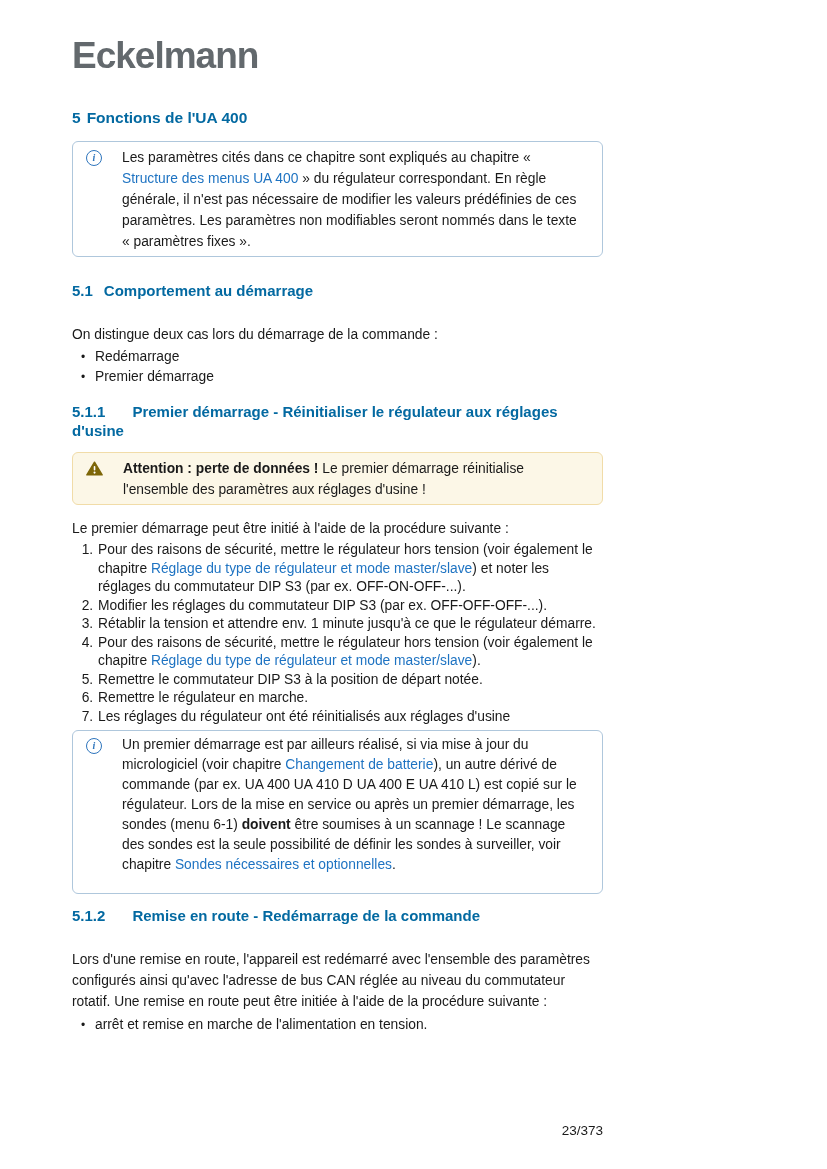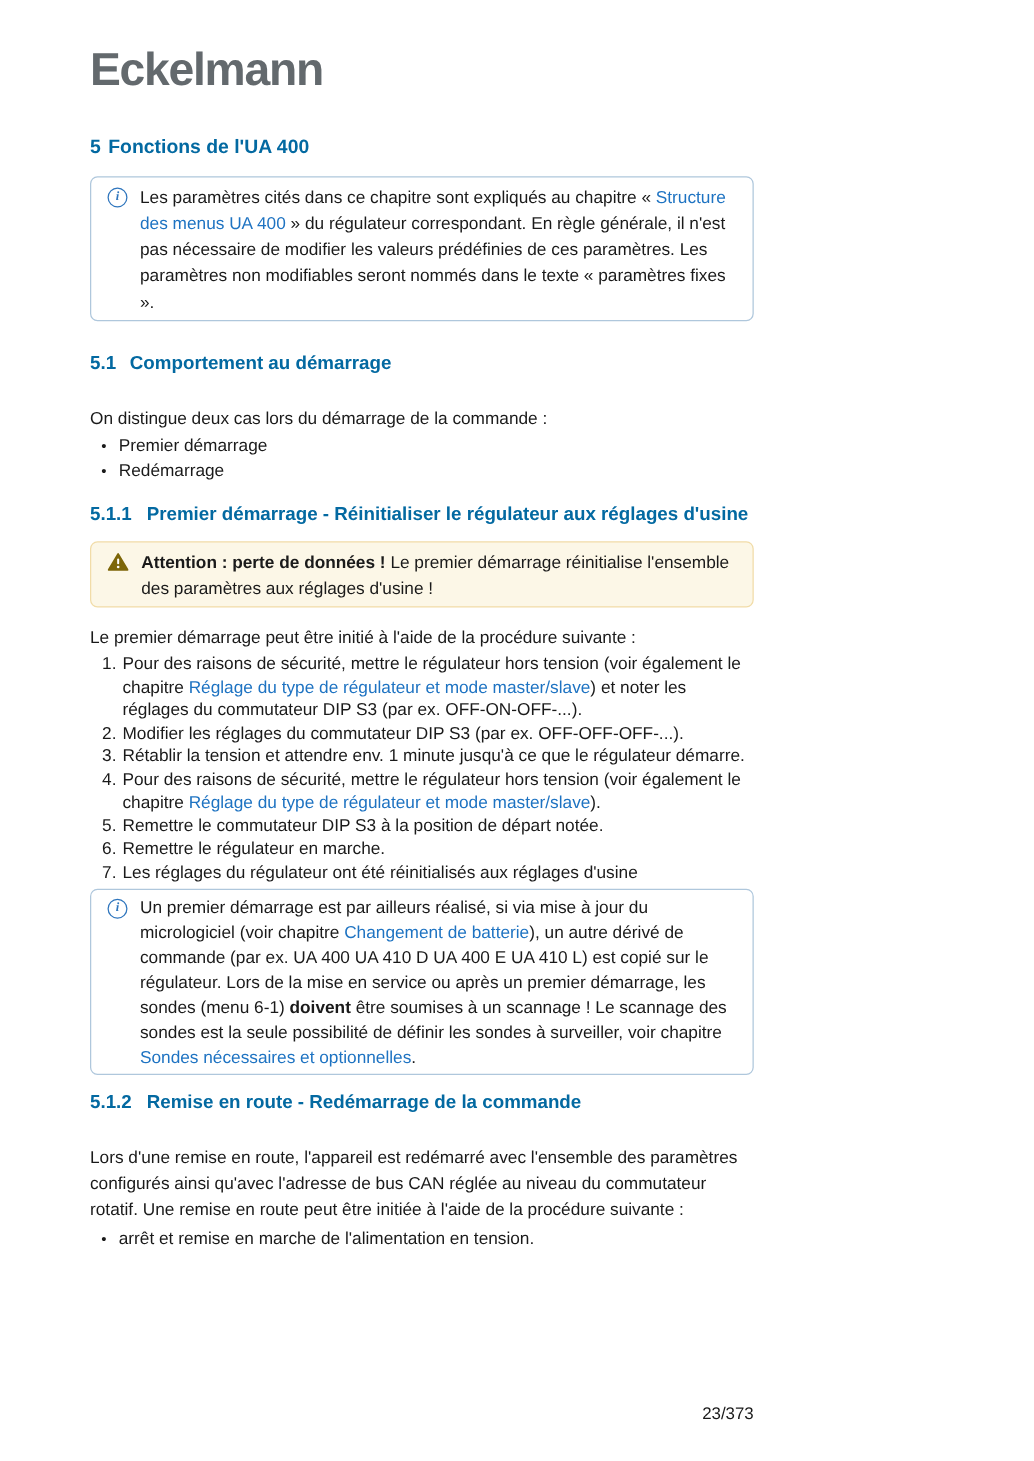--- a/index.html
+++ b/index.html
@@ -23,35 +23,35 @@
     letter-spacing:-1px;
     color:var(--logo, #63696d);
   }
   h1, h2, h3 { color:#0369a1; font-weight:700; }
   h1 { margin:38px 0 0; font-size:15.5px; line-height:19px; }
   h2 { margin:24px 0 0; font-size:15px;   line-height:19px; }
   h3 { margin:15px 0 0; font-size:15px;   line-height:19px; }
   h3.h512 { margin-top:12px; }
   h1 .num { margin-right:6px; }
   h2 .num { margin-right:11px; }
-  h3 .num { margin-right:12px; }
+  h3 .num { margin-right:27px; }
   p { margin:24px 0 0; }
   p.proc { margin-top:13px; }
 
   .note {
     display:flex;
-    gap:10px;
+    gap:20px;
     border-radius:6px;
     box-sizing:border-box;
     padding:5px 14px 4px 13px;
   }
   .note p { margin:0; }
   .note.info    { border:1px solid var(--info-border, #afc7dc); background:#fff; margin-top:14px; }
   .note.warning { border:1px solid var(--warning-border, #f1dca8); background:var(--warning-bg, #fcf7e7); margin-top:12px; }
-  .note.info.second { margin-top:4px; padding-top:4px; padding-bottom:3px; }
+  .note.info.second { margin-top:4px; padding-top:4px; padding-bottom:18px; }
   .note.info.second p { line-height:20px; }
   .icon-col { flex:0 0 auto; padding-top:3px; }
   .info-icon {
     box-sizing:border-box;
     width:16px; height:16px;
     border:1.6px solid var(--info-icon, #2e75bd);
     border-radius:50%;
     color:var(--info-icon, #2e75bd);
     display:flex; align-items:center; justify-content:center;
     font:700 italic 10px/1 "Liberation Serif", serif;
@@ -106,22 +106,22 @@
     <p><span>Les paramètres cités dans ce chapitre sont expliqués au chapitre « </span><a class="doclink" href="#">Structure des menus UA 400</a><span> » du régulateur correspondant. En règle générale, il n'est pas nécessaire de modifier les valeurs prédéfinies de ces paramètres. Les paramètres non modifiables seront nommés dans le texte « paramètres fixes ».</span></p>
   </div>
 
   <h2>
     <span class="num">5.1</span><span>Comportement au démarrage</span>
   </h2>
 
   <p>On distingue deux cas lors du démarrage de la commande :</p>
 
   <ul class="bullets">
+    <li>Redémarrage</li>
     <li>Premier démarrage</li>
-    <li>Redémarrage</li>
   </ul>
 
   <h3>
     <span class="num">5.1.1</span><span>Premier démarrage - Réinitialiser le régulateur aux réglages d'usine</span>
   </h3>
 
   <div class="note warning">
     <span class="icon-col warn-icon">
       <svg width="17" height="15" viewBox="0 0 24 21" aria-hidden="true">
         <path d="M12 1.5 L22.8 19.5 H1.2 Z" fill="var(--warning-icon)" stroke="var(--warning-icon)" stroke-width="2" stroke-linejoin="round"></path>

